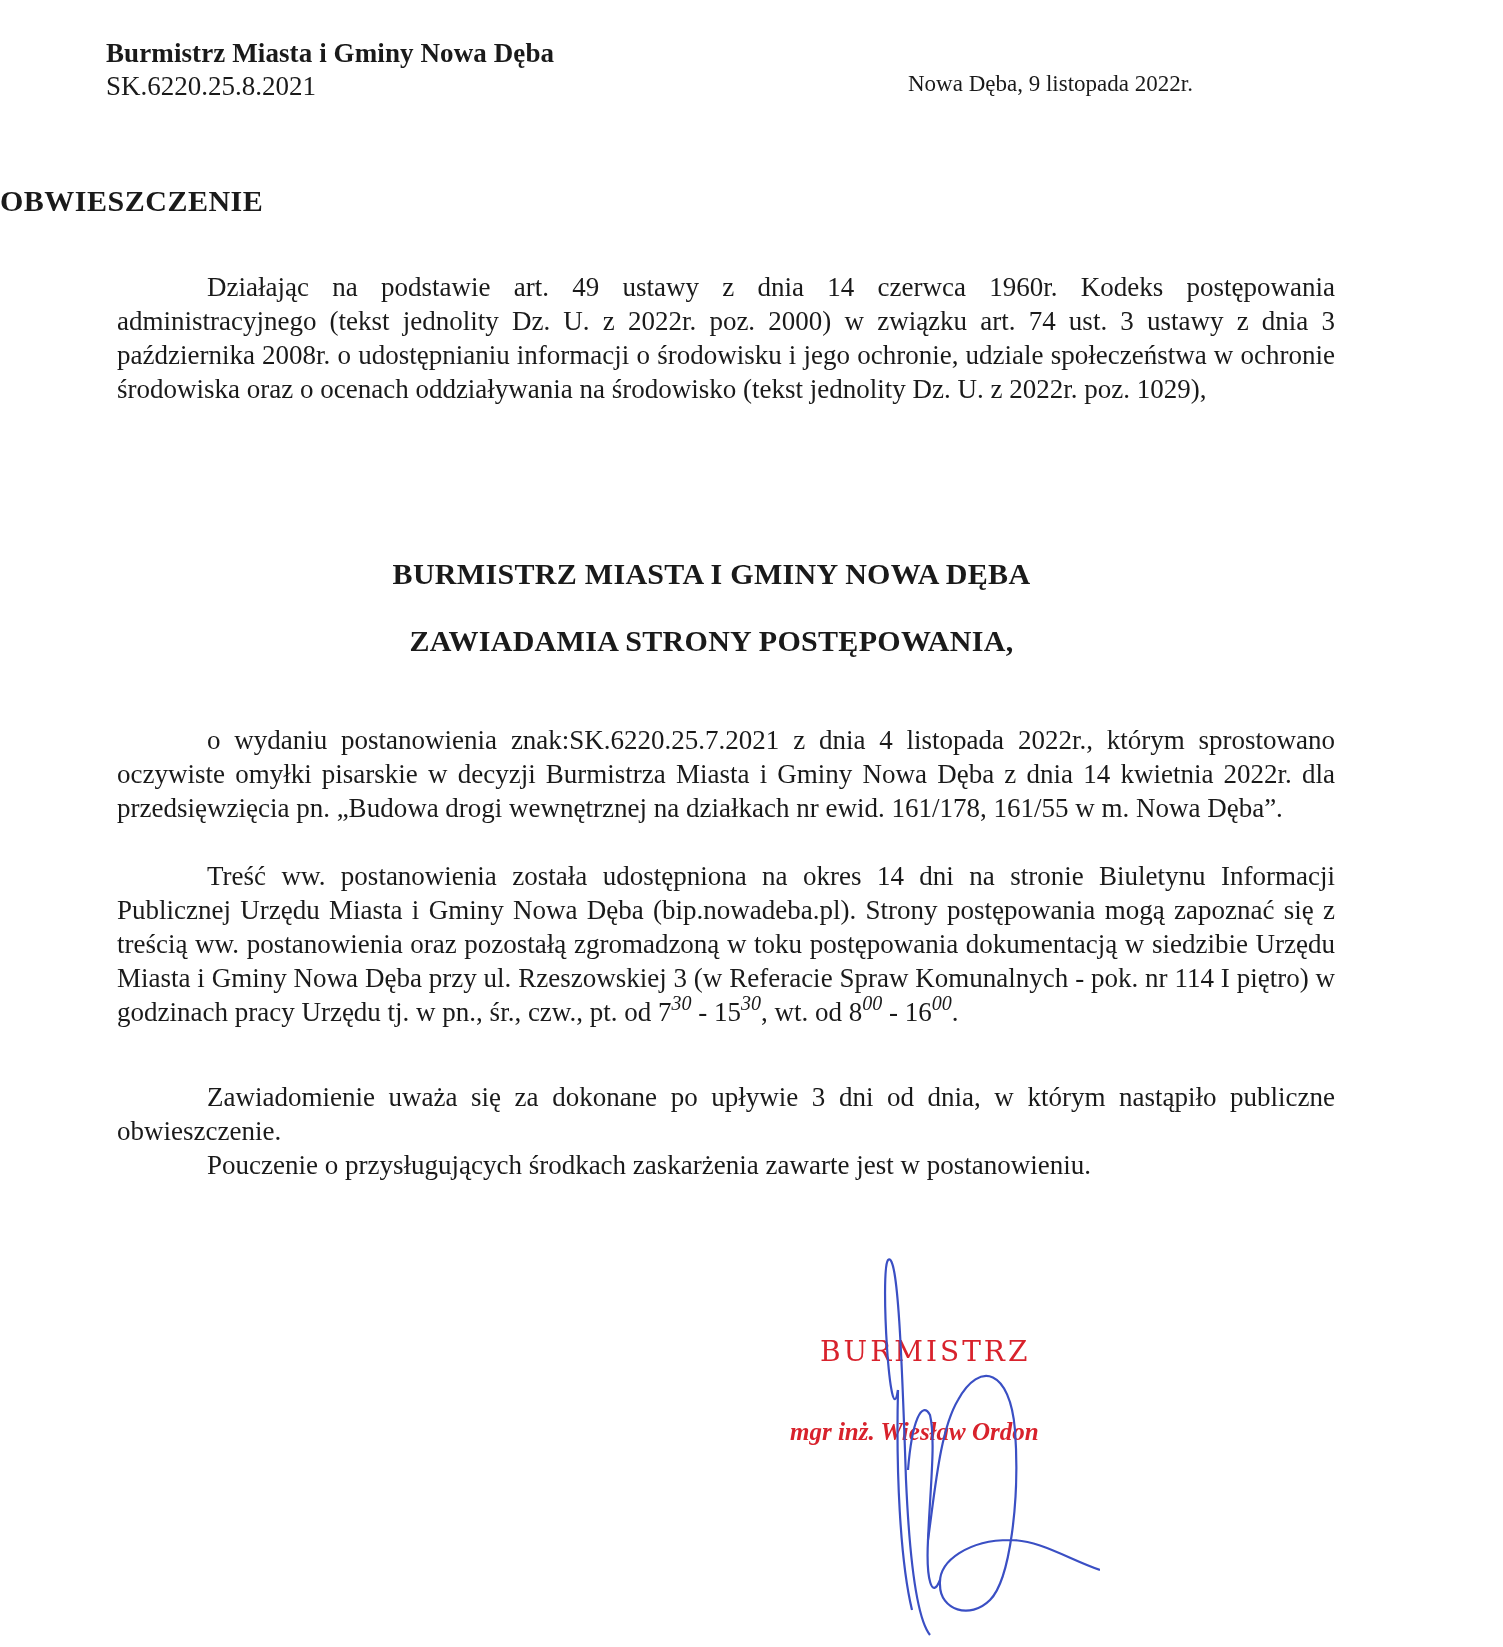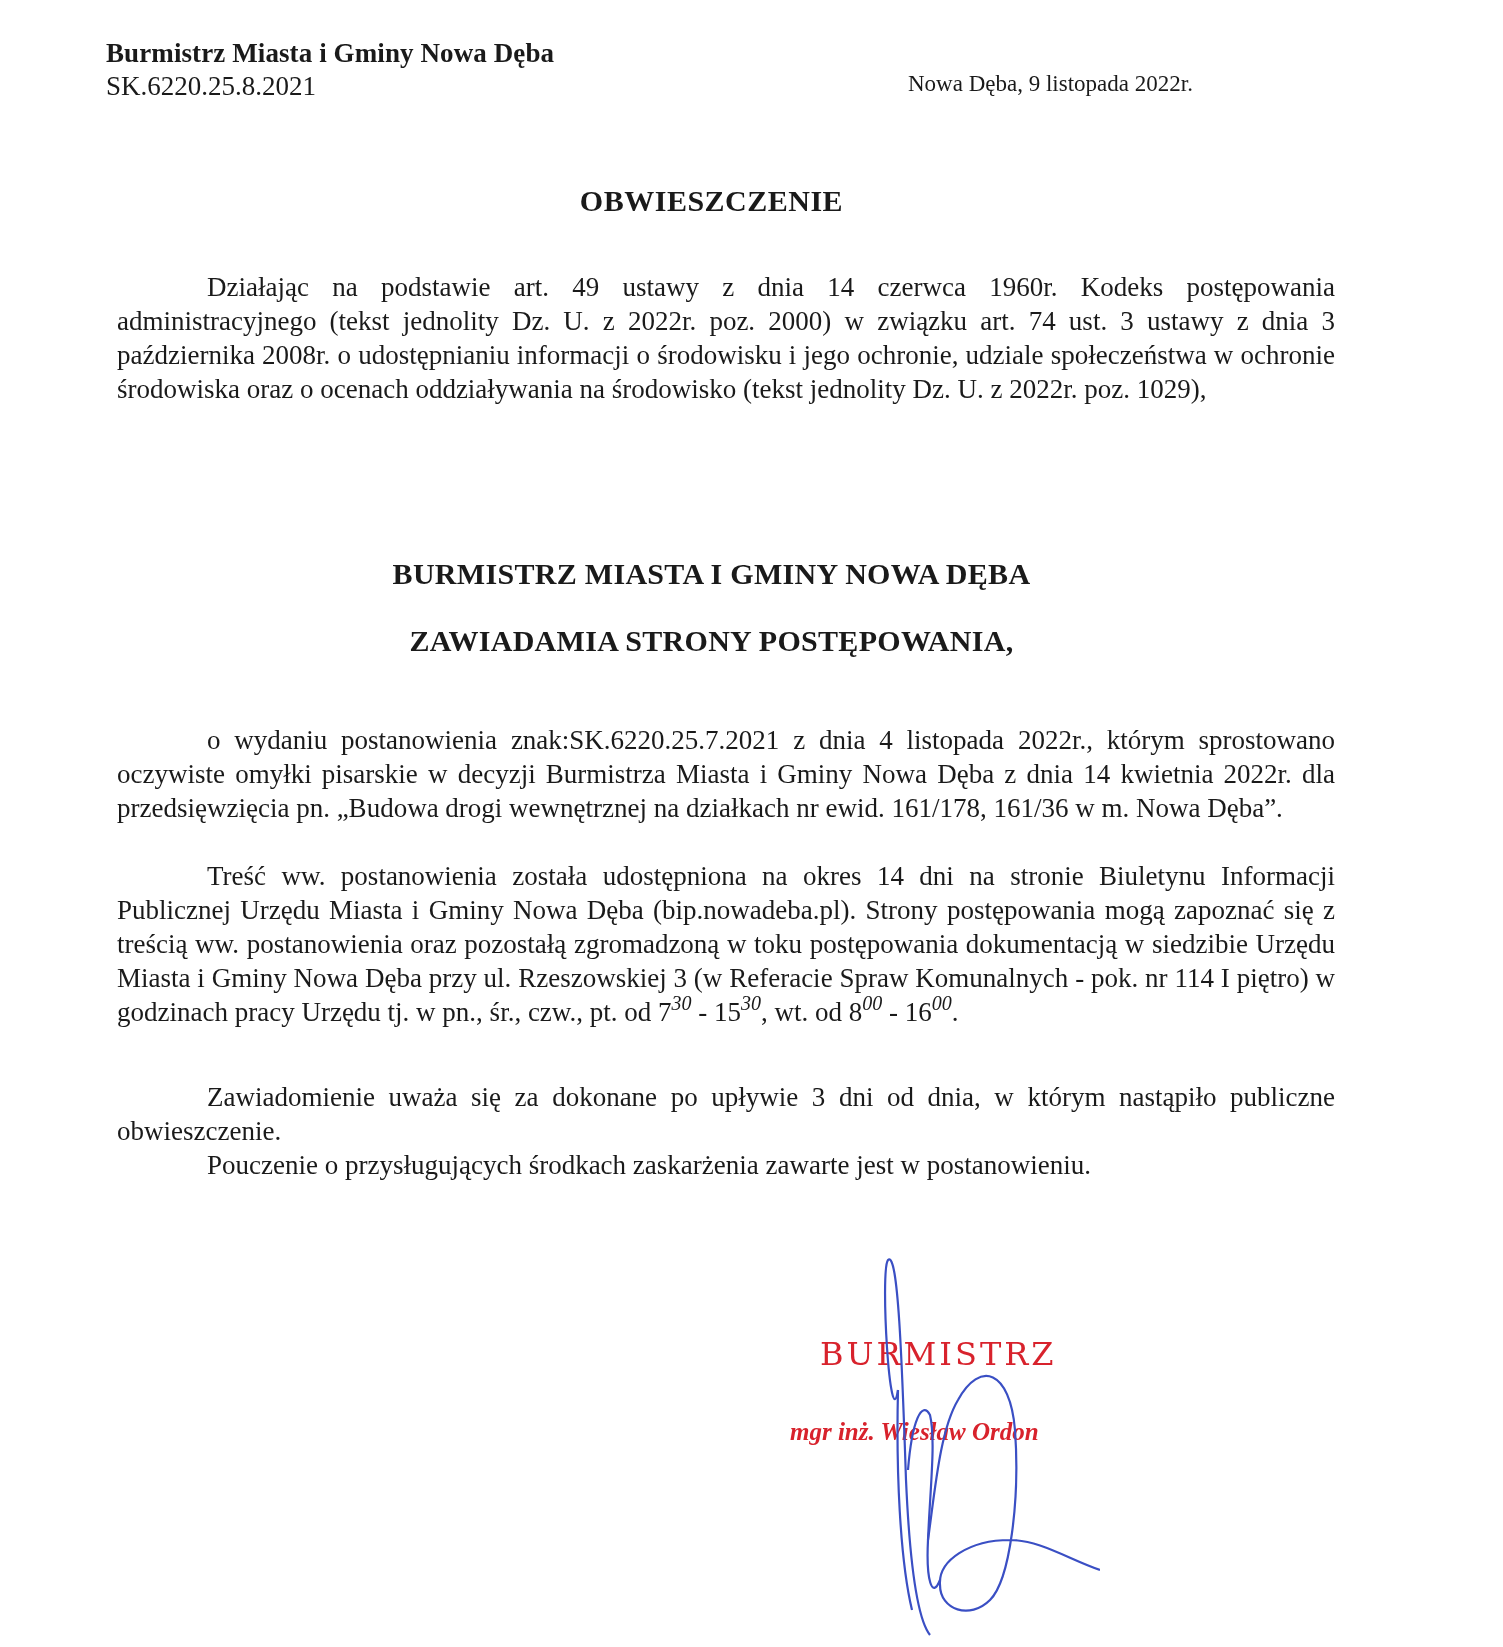--- a/index.html
+++ b/index.html
@@ -5,37 +5,37 @@
   html, body { margin: 0; padding: 0; background: #ffffff; }
   body {
     width: 1503px; height: 1647px; position: relative; overflow: hidden;
     font-family: "Liberation Serif", "DejaVu Serif", serif;
     color: #1a1a1a;
   }
   .abs { position: absolute; }
   .hdr-org { left: 106px; top: 38px; font-size: 27px; font-weight: bold; letter-spacing: 0.1px; }
   .hdr-sig { left: 106px; top: 71px; font-size: 27px; }
   .hdr-date { left: 908px; top: 71px; font-size: 23px; }
-  .title { left: 0; width: 1423px; top: 184px; text-align: center; font-size: 30px; font-weight: bold; letter-spacing: 0.5px; }
+  .title { left: 0; width: 1423px; top: 184px; font-size: 30px; font-weight: bold; letter-spacing: 0.5px; }
   .para {
     left: 105px; width: 1218px; font-size: 27px; line-height: 34px;
     text-align: justify; margin: 12px;
   }
   .para.indent { text-indent: 90px; }
   .p1 { top: 258px; }
   .heading2 { left: 0; width: 1423px; text-align: center; font-size: 30px; font-weight: bold; line-height: 41px; letter-spacing: 0.3px; }
   .h2a { top: 553px; }
   .h2b { top: 594px; margin-top: 26px; }
   .p2 { top: 711px; }
   .p3 { top: 847px; }
   .p4 { top: 1068px; }
   .p5 { top: 1136px; }
   sup { font-size: 20px; line-height: 0; vertical-align: 11px; font-style: italic; }
   .stamp-title {
-    left: 820px; top: 1335px; font-size: 32px; color: #d8222c; letter-spacing: 3px;
+    left: 820px; top: 1335px; font-size: 28px; color: #d8222c; letter-spacing: 3px;
     font-family: "DejaVu Serif", serif;
     text-align: center;
   }
   .stamp-name {
     left: 790px; top: 1418px; font-size: 25px; color: #d8222c; font-style: italic; font-weight: bold;
     font-family: "Liberation Serif", serif;
   }
   .signature { left: 840px; top: 1240px; width: 260px; height: 400px; }
 </style>
 </head>
@@ -45,21 +45,21 @@
 <div class="abs hdr-sig">SK.6220.25.8.2021</div>
 <div class="abs hdr-date">Nowa Dęba, 9 listopada 2022r.</div>
 
 <div class="abs title">OBWIESZCZENIE</div>
 
 <p class="abs para indent p1">Działając na podstawie art. 49 ustawy z dnia 14 czerwca 1960r. Kodeks postępowania administracyjnego (tekst jednolity Dz. U. z 2022r. poz. 2000) w związku art. 74 ust. 3 ustawy z dnia 3 października 2008r. o udostępnianiu informacji o środowisku i jego ochronie, udziale społeczeństwa w ochronie środowiska oraz o ocenach oddziaływania na środowisko (tekst jednolity Dz. U. z 2022r. poz. 1029),</p>
 
 <div class="abs heading2 h2a">BURMISTRZ MIASTA I GMINY NOWA DĘBA</div>
 <div class="abs heading2 h2b">ZAWIADAMIA STRONY POSTĘPOWANIA,</div>
 
-<p class="abs para indent p2">o wydaniu postanowienia znak:SK.6220.25.7.2021 z dnia 4 listopada 2022r., którym sprostowano oczywiste omyłki pisarskie w decyzji Burmistrza Miasta i Gminy Nowa Dęba z dnia 14 kwietnia 2022r. dla przedsięwzięcia  pn. „Budowa drogi wewnętrznej na działkach nr ewid. 161/178, 161/36 w m. Nowa Dęba”.</p>
+<p class="abs para indent p2">o wydaniu postanowienia znak:SK.6220.25.7.2021 z dnia 4 listopada 2022r., którym sprostowano oczywiste omyłki pisarskie w decyzji Burmistrza Miasta i Gminy Nowa Dęba z dnia 14 kwietnia 2022r. dla przedsięwzięcia  pn. „Budowa drogi wewnętrznej na działkach nr ewid. 161/178, 161/55 w m. Nowa Dęba”.</p>
 
 <p class="abs para indent p3"><span>Treść ww. postanowienia została  udostępniona na okres 14 dni na stronie Biuletynu Informacji Publicznej Urzędu Miasta i Gminy Nowa Dęba (bip.nowadeba.pl). Strony postępowania mogą zapoznać się z treścią ww. postanowienia oraz pozostałą zgromadzoną w toku postępowania dokumentacją w siedzibie Urzędu Miasta i Gminy Nowa Dęba przy ul. Rzeszowskiej  3 (w Referacie Spraw Komunalnych - pok. nr 114 I piętro) w godzinach pracy Urzędu tj. w pn., śr., czw., pt. od </span><span>7</span><sup>30</sup><span> - </span><span>15</span><sup>30</sup><span>, wt. od </span><span>8</span><sup>00</sup><span> - </span><span>16</span><sup>00</sup><span>.</span></p>
 
 <p class="abs para indent p4">Zawiadomienie uważa się za dokonane po upływie 3 dni od dnia, w którym nastąpiło publiczne obwieszczenie.</p>
 <p class="abs para indent p5">Pouczenie o przysługujących środkach zaskarżenia zawarte jest w postanowieniu.</p>
 
 <div class="abs stamp-title">BURMISTRZ</div>
 <div class="abs stamp-name">mgr inż. Wiesław Ordon</div>
 
 <svg class="abs signature" viewBox="0 0 260 400" fill="none" stroke="#3a4fc4" stroke-width="2.2">

